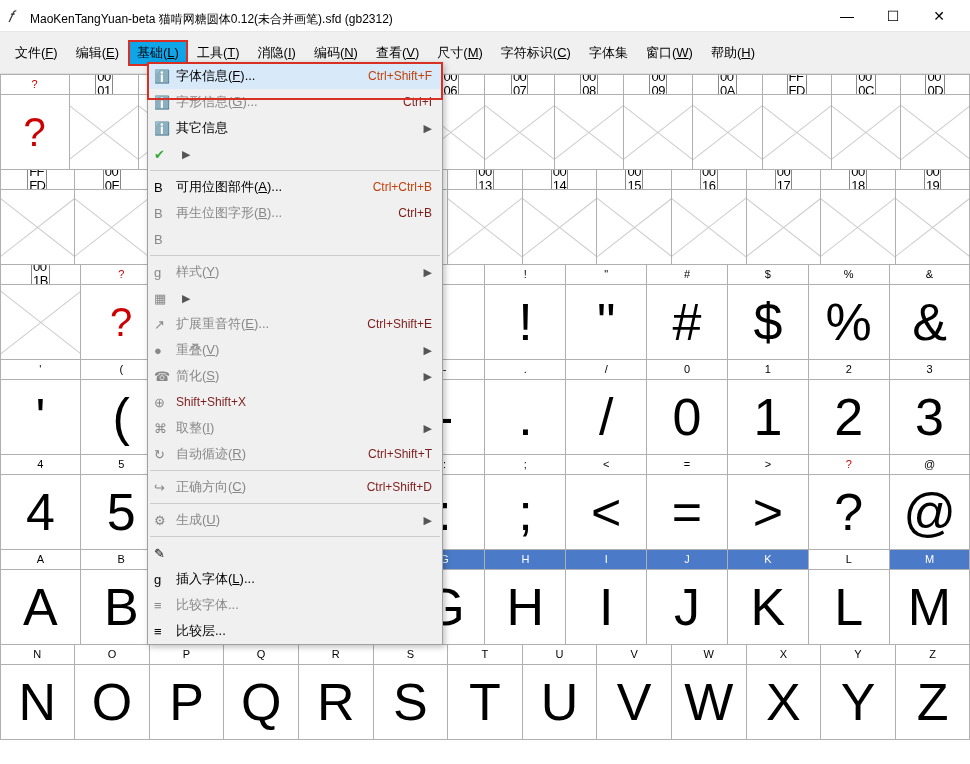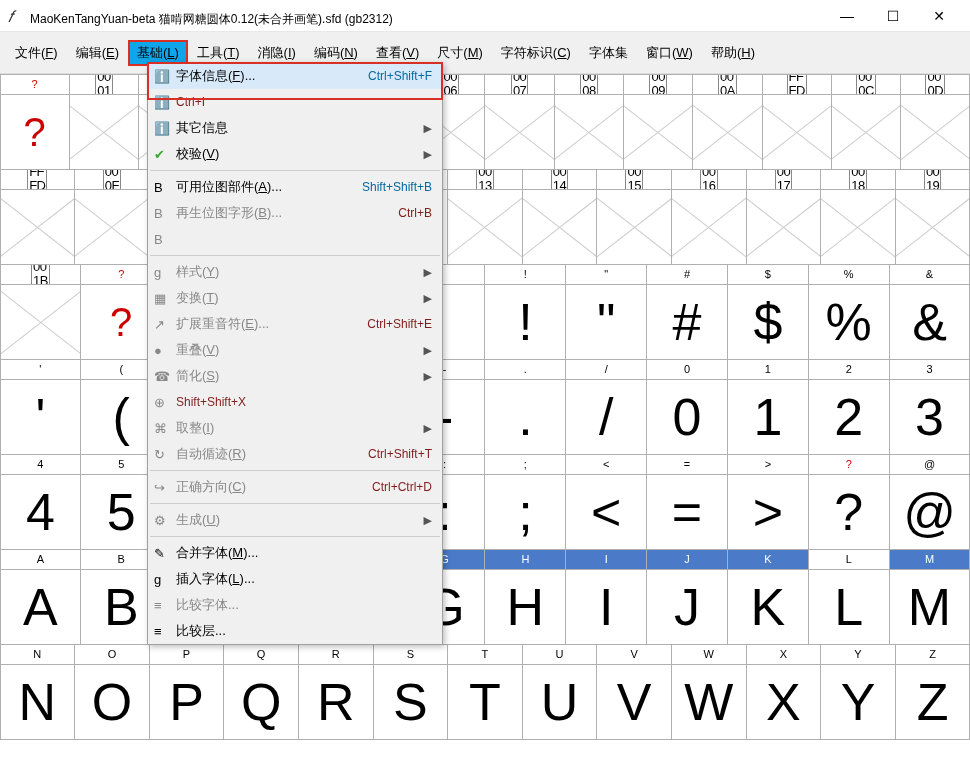--- a/index.html
+++ b/index.html
@@ -31,21 +31,21 @@
 .glyph-cell.q { color: #c00; font-size: 40px; }
 .codebox { font-size: 13px; border: 1px solid #888; padding: 0 1px; line-height: 1.1; letter-spacing: -0.5px; }
 
 .dropdown { position: absolute; left: 147px; top: 62px; width: 296px; background: #f0f0f0; border: 1px solid #a0a0a0; box-shadow: 2px 2px 6px rgba(0,0,0,0.25); z-index: 10; font-size: 13px; }
 .dropdown .hl-border { position: absolute; top: -1px; left: -1px; right: -1px; height: 38px; border: 2px solid #d93025; pointer-events: none; }
 .dd-item { display: flex; align-items: center; height: 26px; padding: 0 10px 0 6px; cursor: default; }
 .dd-item.disabled { color: #888; }
 .dd-item.highlighted { background: #d8eaf9; }
 .dd-item .icon { width: 22px; font-size: 13px; }
 .dd-item .label { flex: 1; }
-.dd-item .shortcut { color: #0369a1; font-size: 12px; }
+.dd-item .shortcut { color: #c2410c; font-size: 12px; }
 .dd-item.disabled .shortcut { color: #7f1d1d; }
 .dd-item .arrow { color: #555; font-size: 11px; margin-left: 6px; }
 .dd-sep { height: 1px; background: #ccc; margin: 3px 2px; }
 </style>
 </head>
 <body>
 
 <div class="titlebar">
   <span class="app-icon">𝑓</span>
   <span class="title">MaoKenTangYuan-beta 猫啃网糖圆体0.12(未合并画笔).sfd (gb2312)</span>
@@ -338,55 +338,54 @@
 
 <div class="dropdown" id="dropdown">
   <div class="hl-border"></div>
 <div class="dd-item highlighted">
       <span class="icon">ℹ️</span>
       <span class="label">字体信息(<u>F</u>)...</span>
       <span class="shortcut">Ctrl+Shift+F</span>
     </div>
     <div class="dd-item disabled">
       <span class="icon">ℹ️</span>
+      <span class="label">字形信息(<u>G</u>)...</span>
       <span class="shortcut">Ctrl+I</span>
     </div>
     <div class="dd-item">
       <span class="icon">ℹ️</span>
       <span class="label">其它信息</span>
       <span class="arrow">▶</span>
     </div>
     <div class="dd-item">
       <span class="icon" style="color: rgb(51, 170, 51);">✔</span>
-      <span class="label">校验(<u>V</u>)</span>
       <span class="arrow">▶</span>
     </div>
     <div class="dd-sep"></div>
     <div class="dd-item">
       <span class="icon">B</span>
       <span class="label">可用位图部件(<u>A</u>)...</span>
-      <span class="shortcut">Shift+Shift+B</span>
+      <span class="shortcut">Ctrl+Ctrl+B</span>
     </div>
     <div class="dd-item disabled">
       <span class="icon">B</span>
       <span class="label">再生位图字形(<u>B</u>)...</span>
       <span class="shortcut">Ctrl+B</span>
     </div>
     <div class="dd-item disabled">
       <span class="icon">B</span>
     </div>
     <div class="dd-sep"></div>
     <div class="dd-item disabled">
       <span class="icon">g</span>
       <span class="label">样式(<u>Y</u>)</span>
       <span class="arrow">▶</span>
     </div>
     <div class="dd-item disabled">
       <span class="icon">▦</span>
-      <span class="label">变换(<u>T</u>)</span>
       <span class="arrow">▶</span>
     </div>
     <div class="dd-item disabled">
       <span class="icon">↗</span>
       <span class="label">扩展重音符(<u>E</u>)...</span>
       <span class="shortcut">Ctrl+Shift+E</span>
     </div>
     <div class="dd-item disabled">
       <span class="icon">●</span>
       <span class="label">重叠(<u>V</u>)</span>
@@ -408,32 +407,31 @@
     </div>
     <div class="dd-item disabled">
       <span class="icon">↻</span>
       <span class="label">自动循迹(<u>R</u>)</span>
       <span class="shortcut">Ctrl+Shift+T</span>
     </div>
     <div class="dd-sep"></div>
     <div class="dd-item disabled">
       <span class="icon">↪</span>
       <span class="label">正确方向(<u>C</u>)</span>
-      <span class="shortcut">Ctrl+Ctrl+D</span>
+      <span class="shortcut">Ctrl+Shift+D</span>
     </div>
     <div class="dd-sep"></div>
     <div class="dd-item disabled">
       <span class="icon">⚙</span>
       <span class="label">生成(<u>U</u>)</span>
       <span class="arrow">▶</span>
     </div>
     <div class="dd-sep"></div>
     <div class="dd-item">
       <span class="icon">✎</span>
-      <span class="label">合并字体(<u>M</u>)...</span>
     </div>
     <div class="dd-item">
       <span class="icon">g</span>
       <span class="label">插入字体(<u>L</u>)...</span>
     </div>
     <div class="dd-item disabled">
       <span class="icon">≡</span>
       <span class="label">比较字体...</span>
     </div>
     <div class="dd-item">

